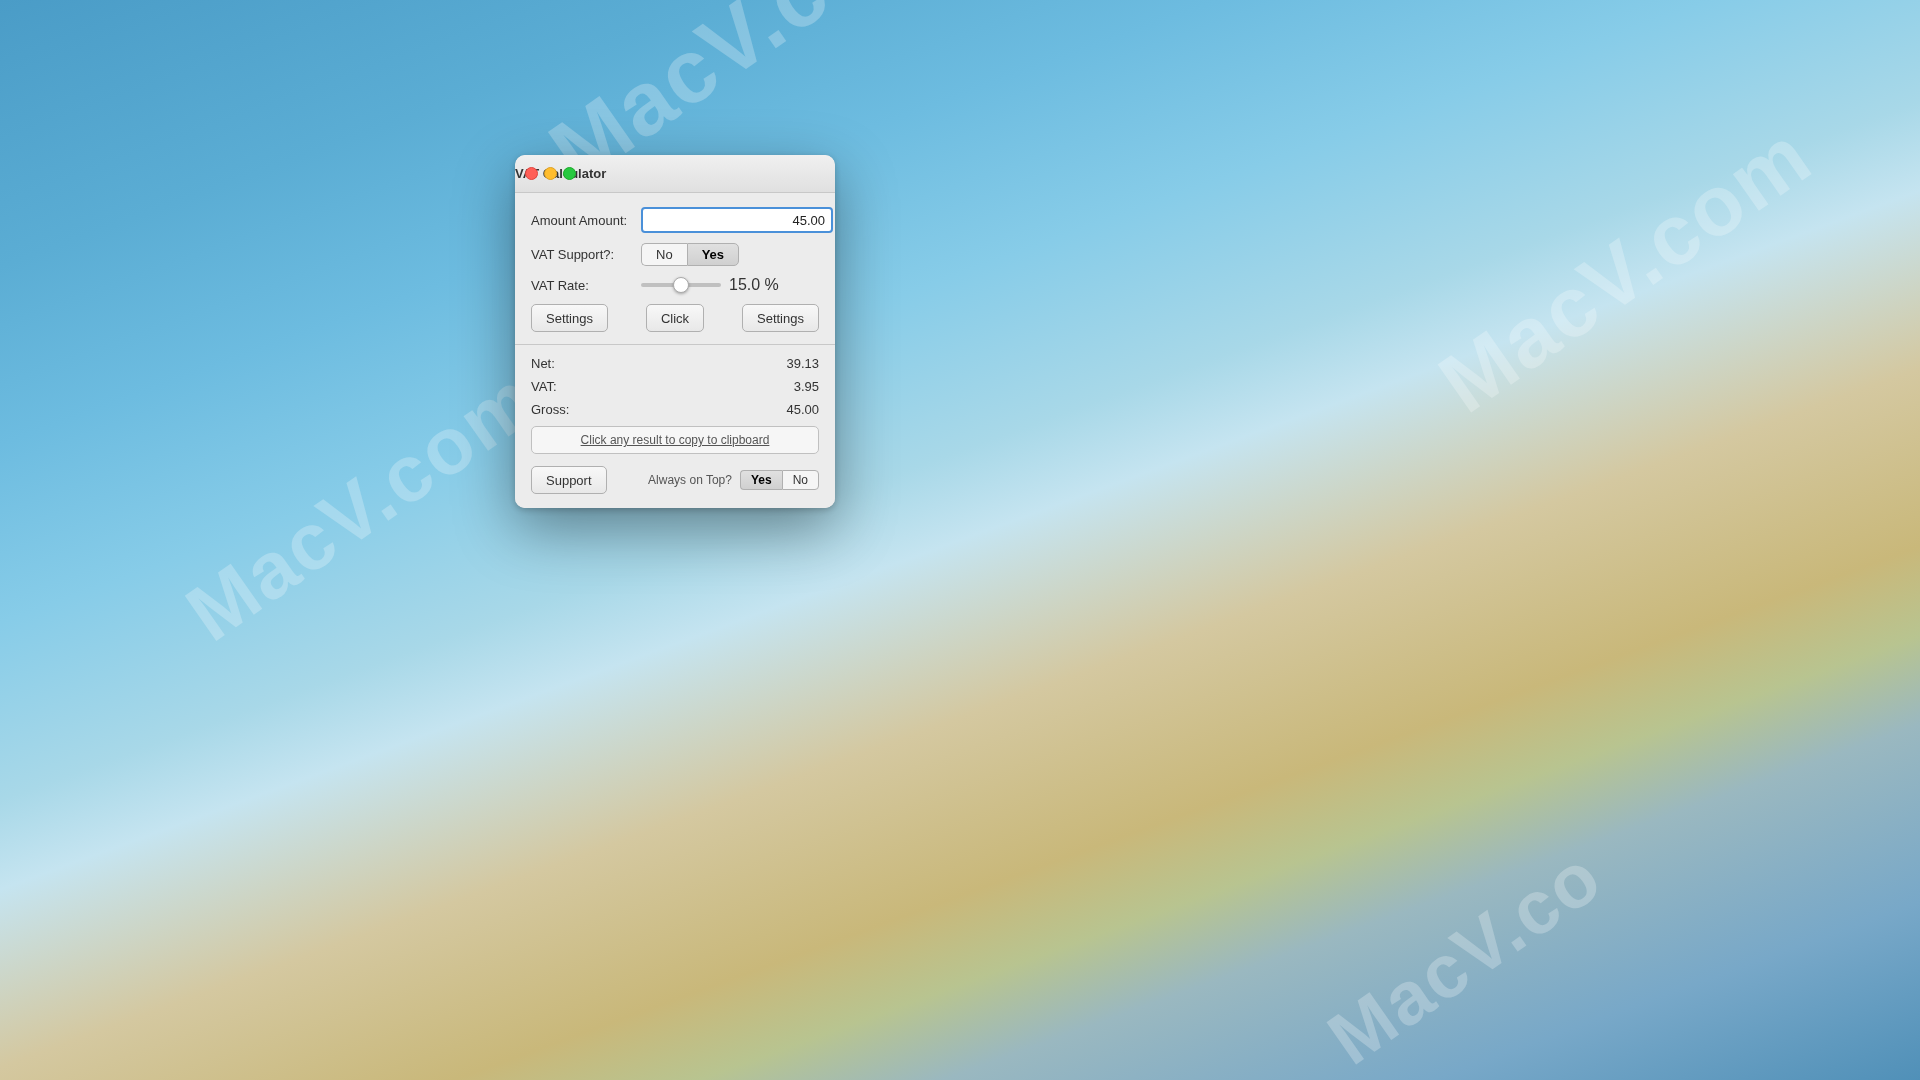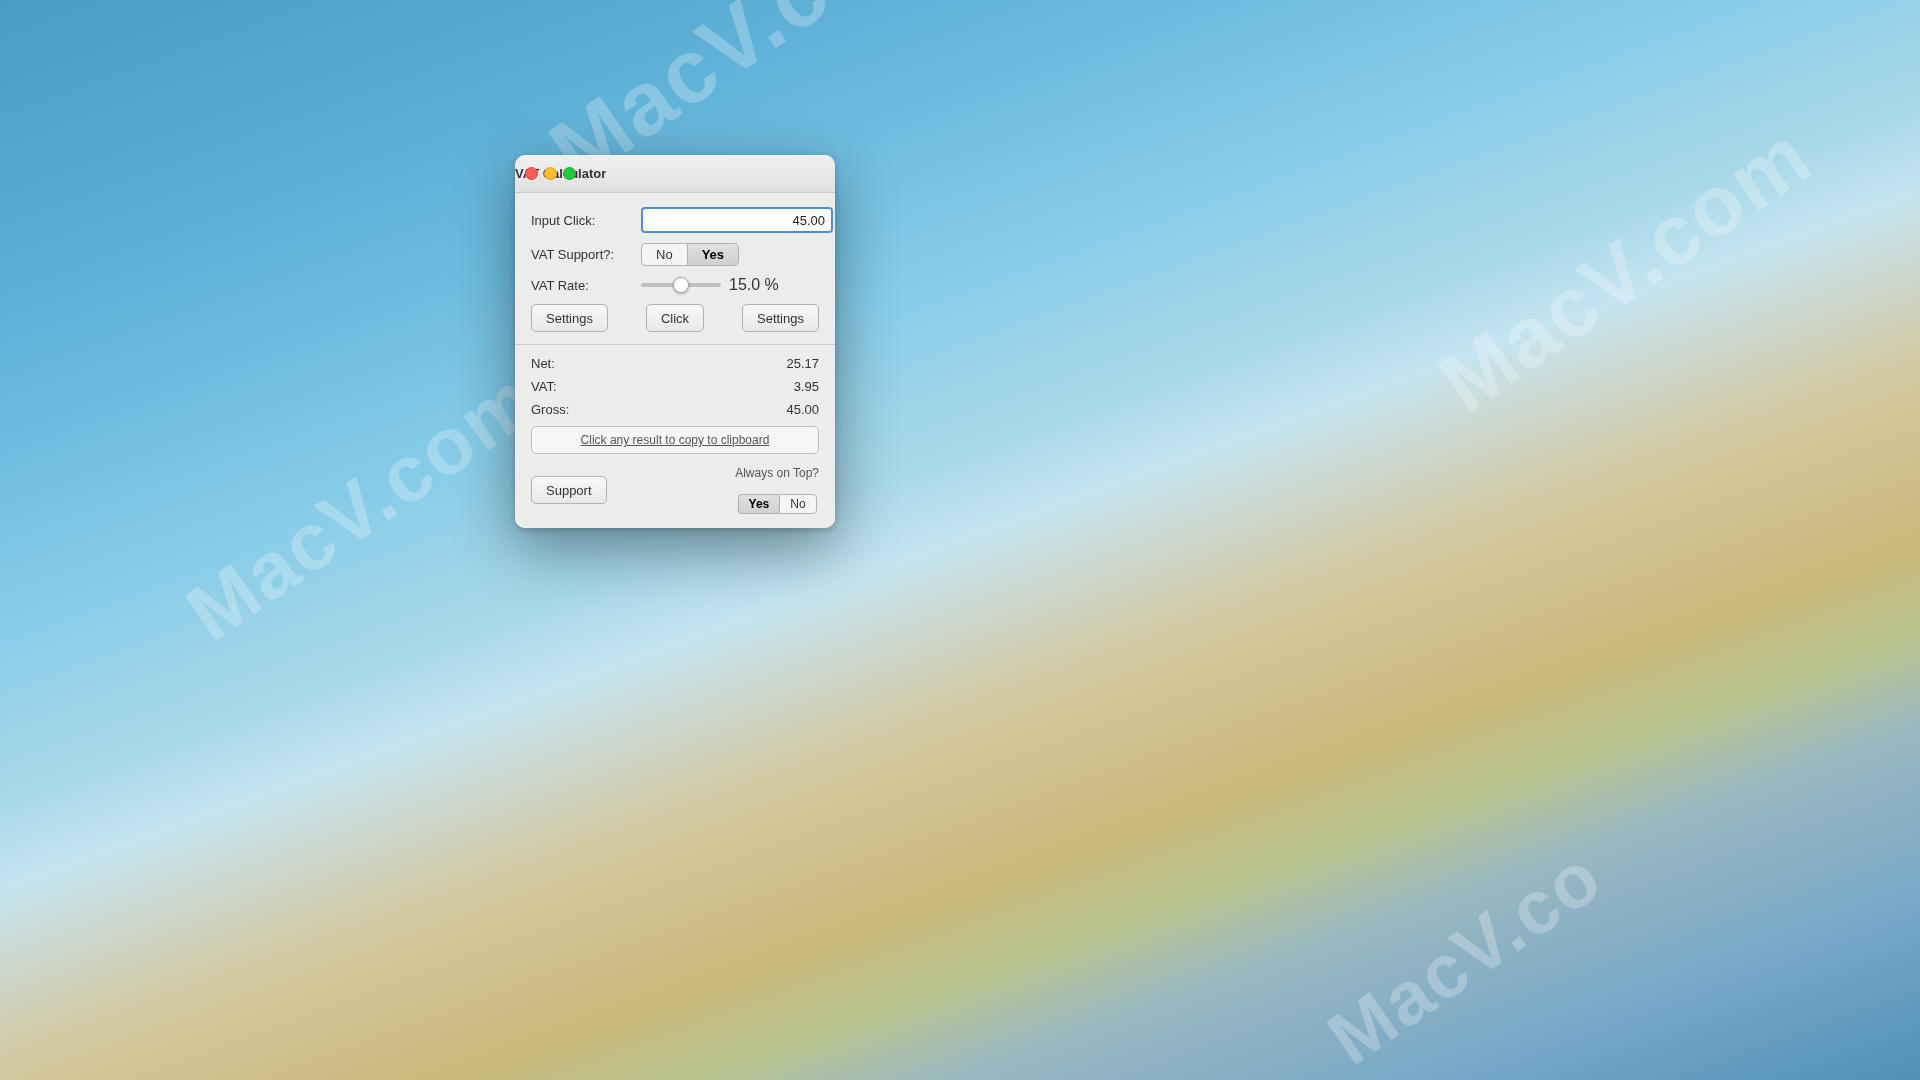--- a/index.html
+++ b/index.html
@@ -237,22 +237,21 @@
     .footer-row {
       display: flex;
       align-items: center;
       justify-content: space-between;
       padding-top: 2px;
     }
 
     .always-on-top-group {
       display: flex;
       align-items: center;
-      gap: 14px;
-      flex-direction: column;
+      gap: 8px;
     }
     .always-on-top-label {
       font-size: 12px;
       color: #555;
     }
 
     .small-toggle-btn {
       padding: 2px 10px;
       font-size: 12px;
       border: 1px solid #b0b0b0;
@@ -290,21 +289,21 @@
       <div class="traffic-light tl-close"></div>
       <div class="traffic-light tl-min"></div>
       <div class="traffic-light tl-max"></div>
     </div>
     <span class="title-text">VAT Calculator</span>
   </div>
 
   <div class="window-body">
 
     <div class="row">
-      <span class="label">Input Click:</span>
+      <span class="label">Amount Amount:</span>
       <input class="amount-input" type="text" value="45.00" style="">
     </div>
 
     <div class="row">
       <span class="label">VAT Support?:</span>
       <div class="toggle-group">
         <button class="toggle-btn">No</button>
         <button class="toggle-btn active">Yes</button>
       </div>
     </div>
@@ -320,21 +319,21 @@
     <div class="buttons-row">
       <button class="mac-button">Settings</button>
       <button class="mac-button">Click</button>
       <button class="mac-button">Settings</button>
     </div>
 
     <div class="divider"></div>
 
     <div class="result-row">
       <span class="result-label">Net:</span>
-      <span class="result-value">25.17</span>
+      <span class="result-value">39.13</span>
     </div>
     <div class="result-row">
       <span class="result-label">VAT:</span>
       <span class="result-value">3.95</span>
     </div>
     <div class="result-row">
       <span class="result-label">Gross:</span>
       <span class="result-value">45.00</span>
     </div>
 

